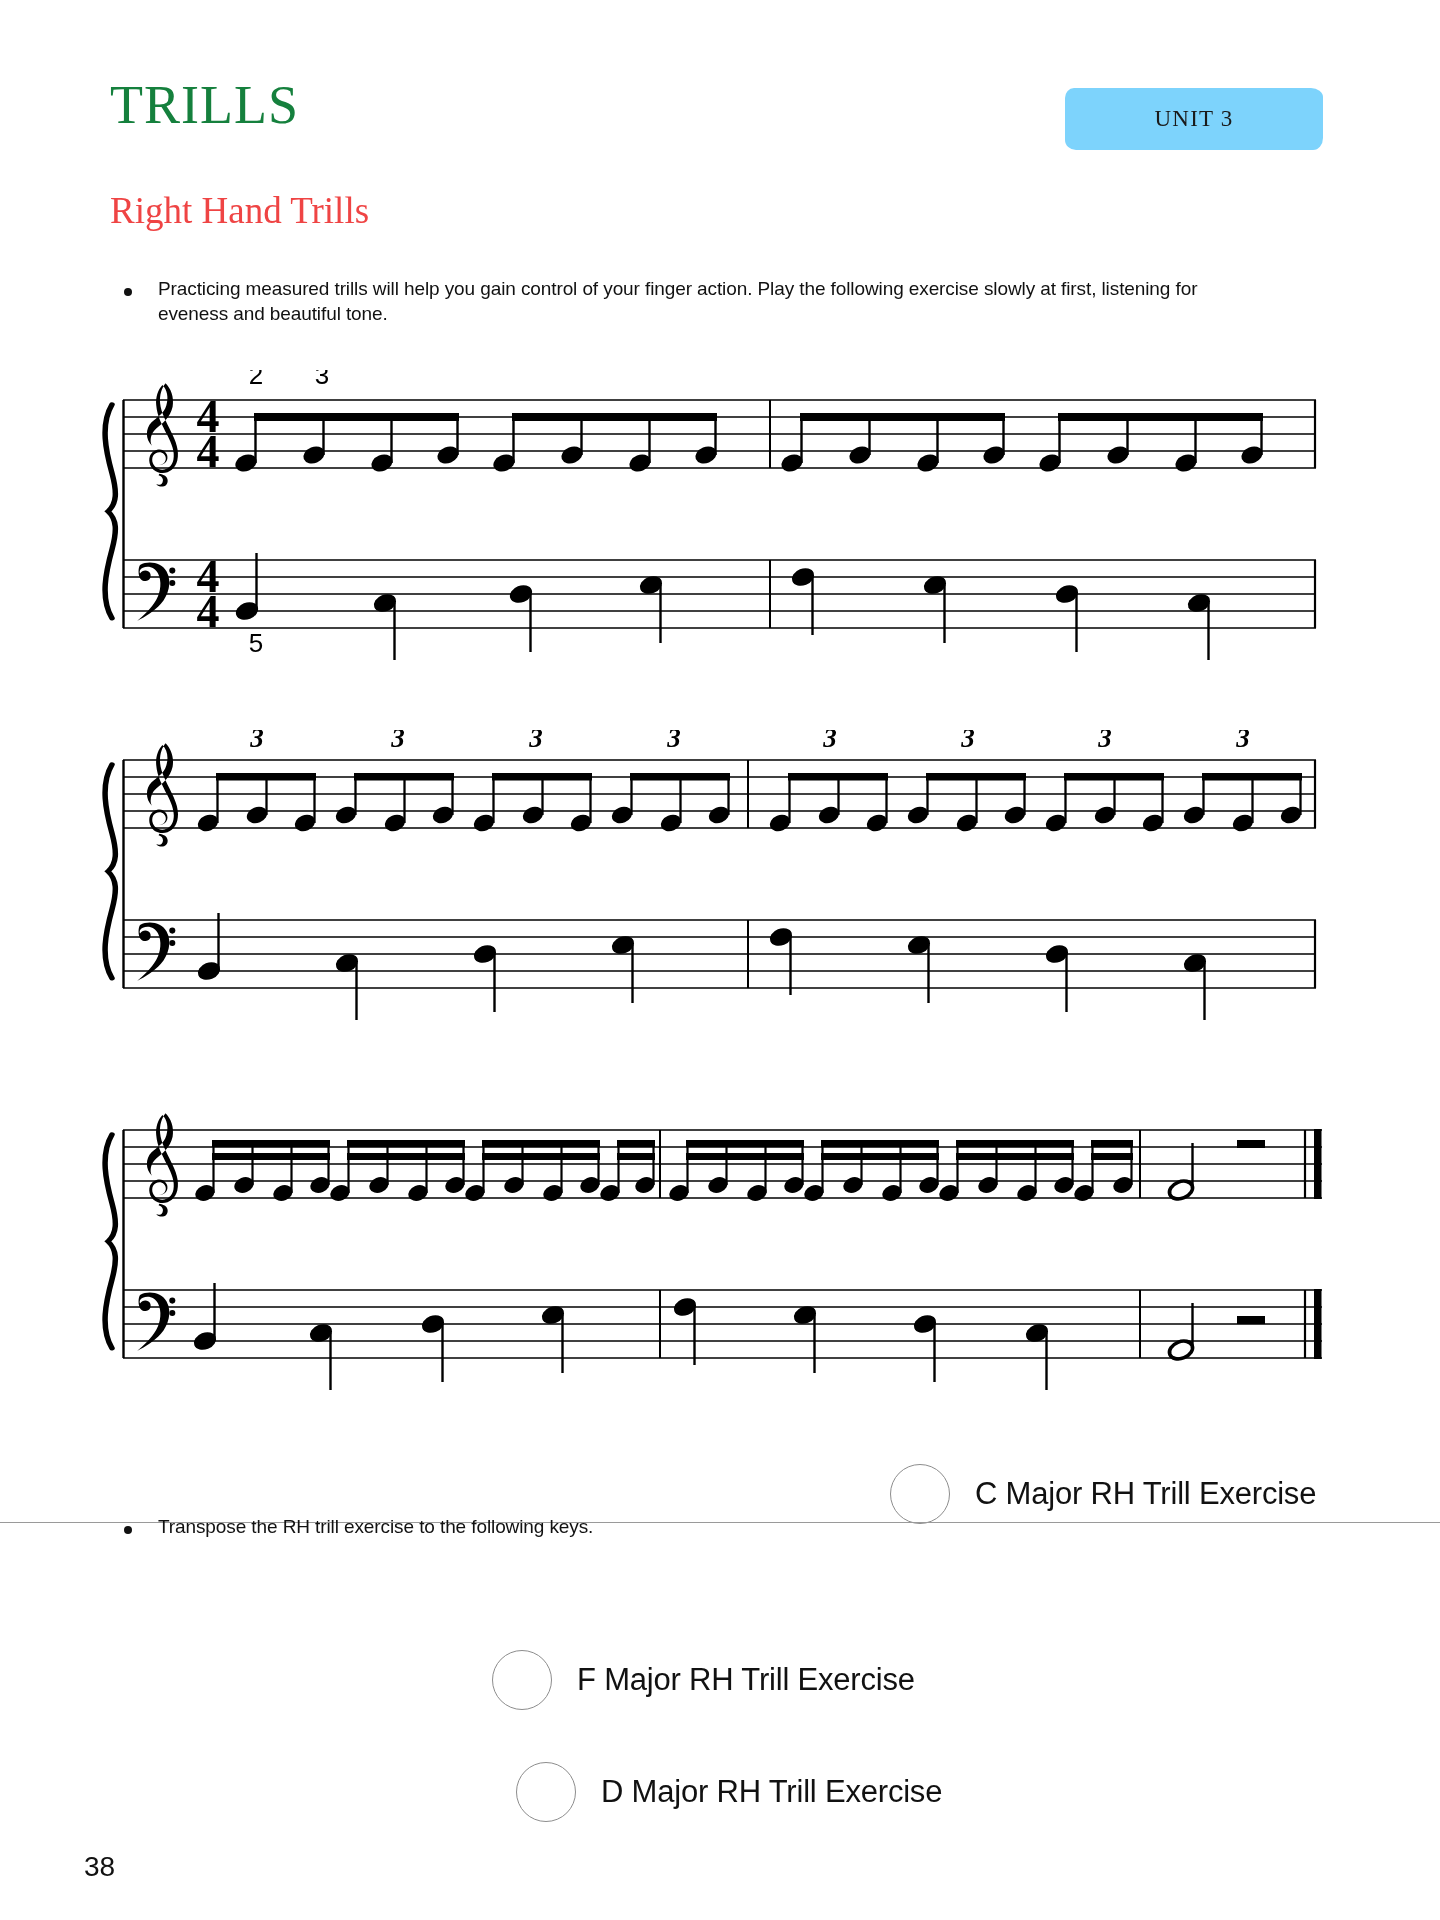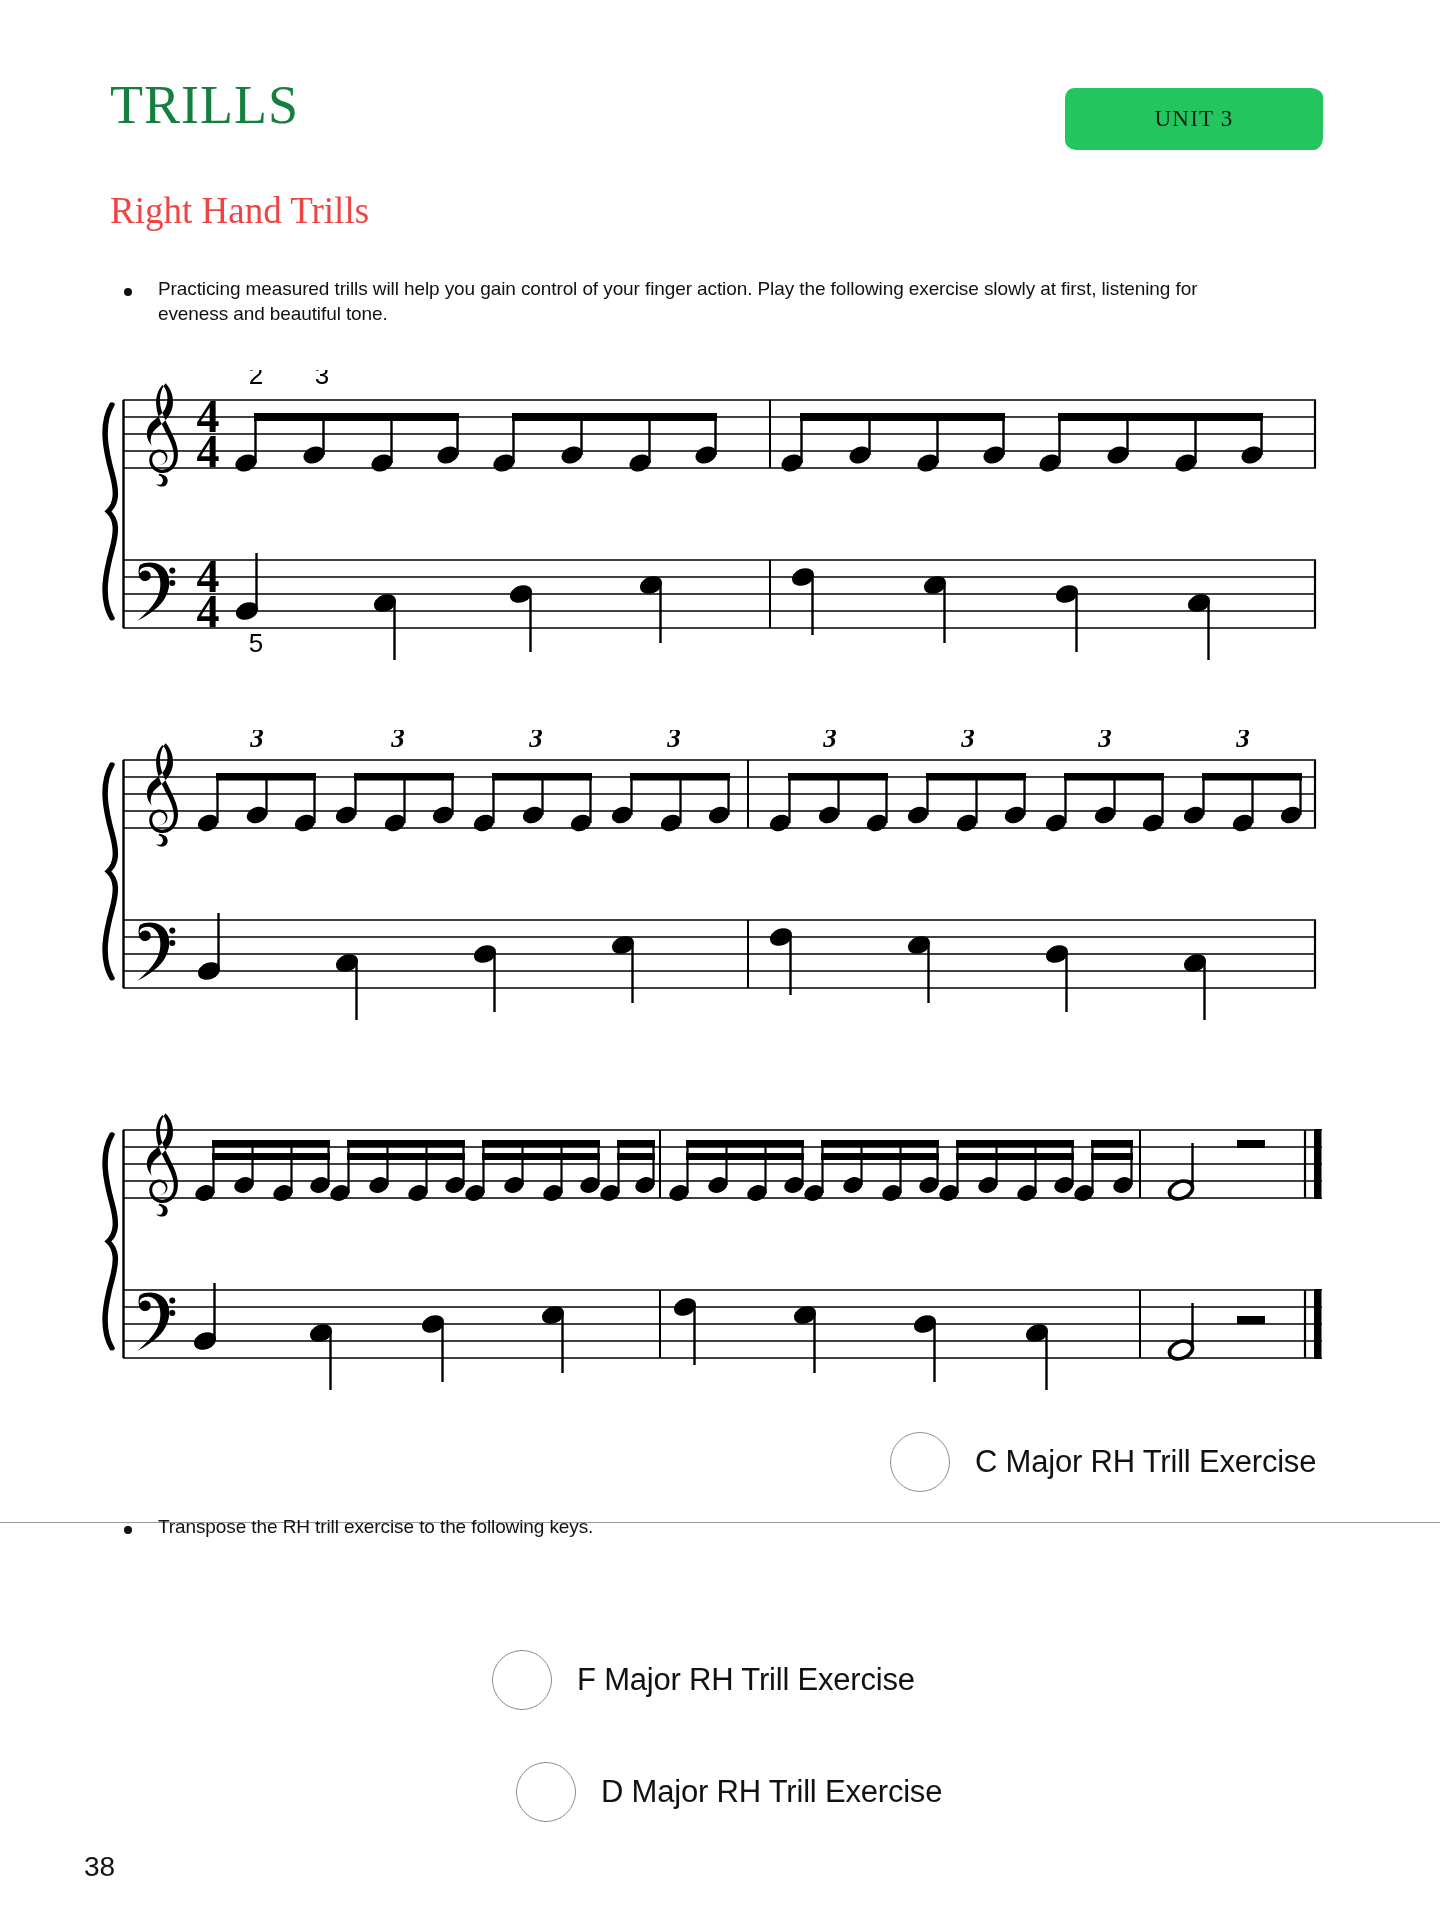--- a/index.html
+++ b/index.html
@@ -27,21 +27,21 @@
     color: #15803d;
     line-height: 1;
     white-space: nowrap;
   }
   #unit-badge {
     position: absolute;
     left: 1065px;
     top: 88px;
     width: 258px;
     height: 62px;
-    background: #22c55e;
+    background: #7dd3fc;
     border-radius: 9px 12px 10px 11px / 10px 9px 12px 10px;
     box-shadow: 0 0 0 0 transparent;
   }
   #unit-badge-label {
     position: absolute;
     left: 0;
     top: 0;
     width: 258px;
     height: 62px;
     display: flex;
@@ -113,21 +113,21 @@
     flex: 0 0 auto;
   }
   .check-label {
     margin-left: 25px;
     font-family: "Liberation Sans", sans-serif;
     font-size: 31px;
     color: #111;
     white-space: nowrap;
     letter-spacing: -0.2px;
   }
-  #check-c { left: 890px; top: 1432px; text-align: right; }
+  #check-c { left: 890px; top: 1464px; text-align: right; }
   #check-f { left: 492px; top: 1650px; justify-content: flex-end; }
   #check-d { left: 516px; top: 1762px; }
 
   
   #page-number {
     position: absolute;
     left: 84px;
     top: 1830px;
     font-family: "Liberation Sans", sans-serif;
     font-size: 28px;

